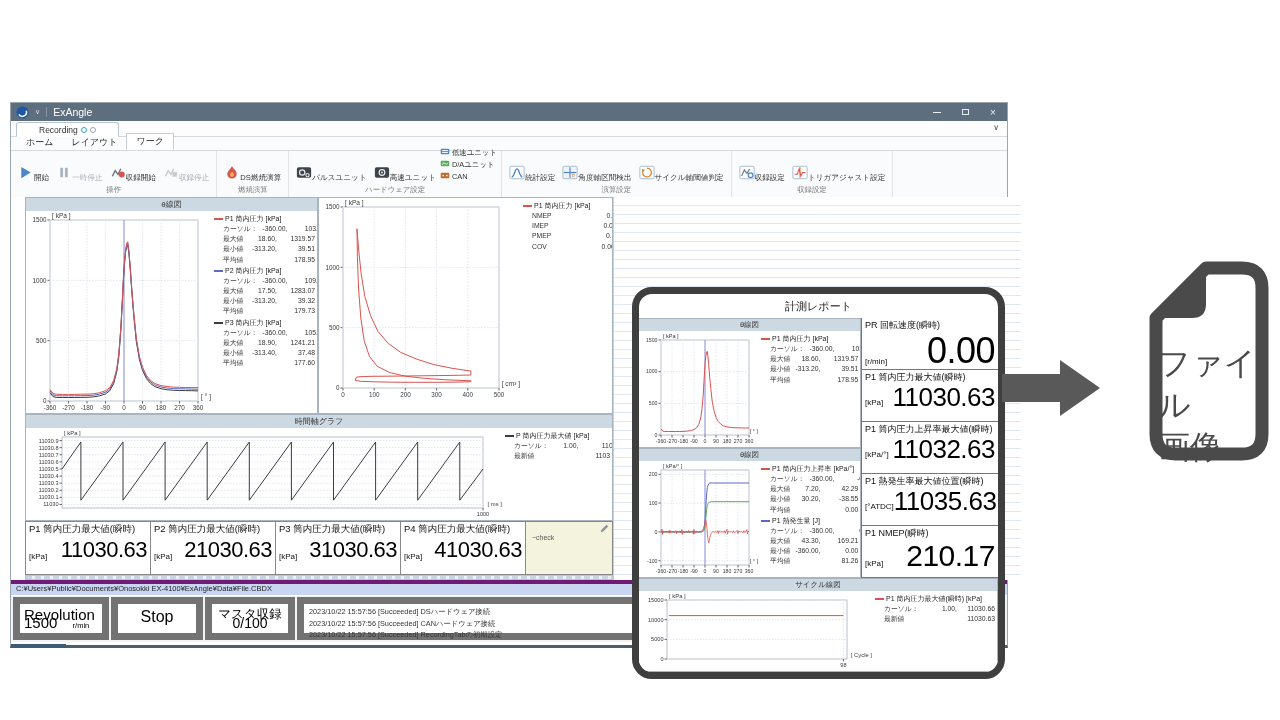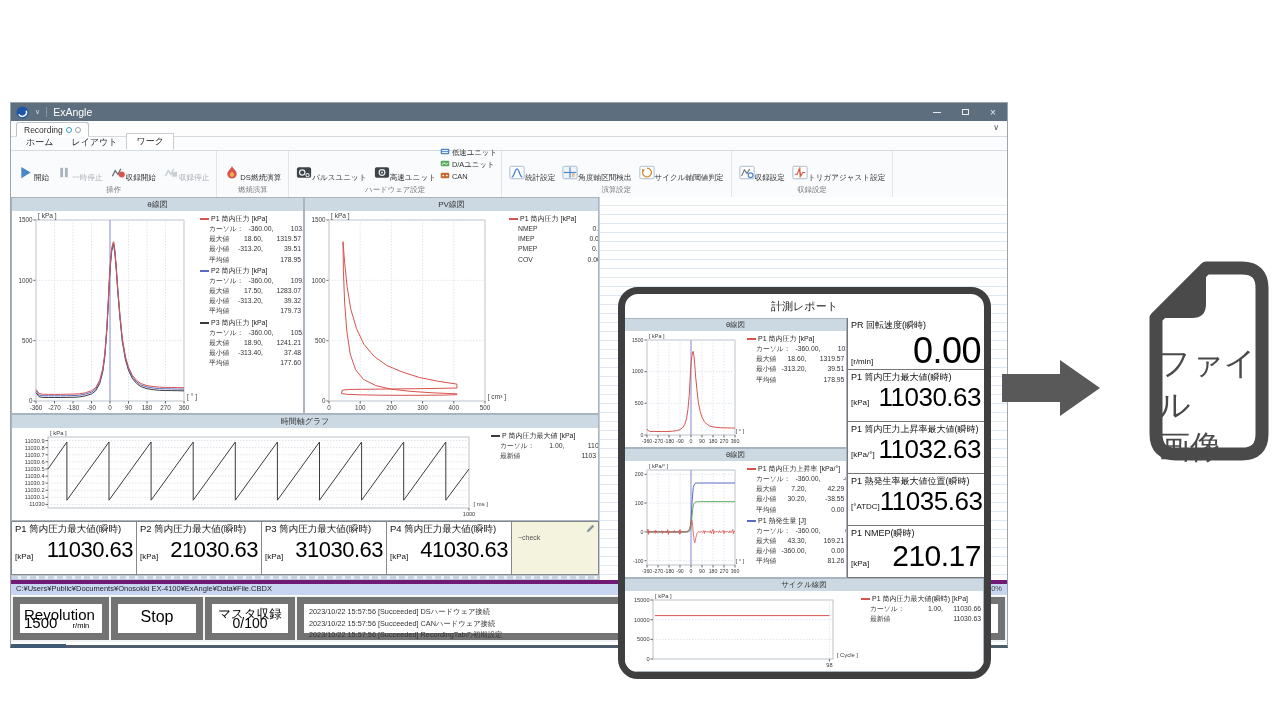--- a/index.html
+++ b/index.html
@@ -12,21 +12,21 @@
 .titlebar .logo { width:13px; height:13px; margin-left:5px; }
 .titlebar .qa-chev { font-size:7px; margin-left:6px; color:#d7dde2; }
 .titlebar .tdiv { width:1px; height:10px; background:#8494a2; margin:0 6px; }
 .titlebar .ttl { font-size:10.5px; }
 .wctrl { margin-left:auto; display:flex; height:100%; }
 .wbtn { width:28px; height:100%; display:flex; align-items:center; justify-content:center; color:#e7ecf0; font-size:10px; }
 .wbtn .mini { width:8px; height:1px; background:#e7ecf0; }
 .wbtn .maxi { width:7px; height:6px; border:1px solid #e7ecf0; }
 
 .tabstrip { position:absolute; left:0; top:18px; width:100%; height:16px; background:#fdfdfd; border-bottom:1px solid #d5dade; }
-.doctab { position:absolute; left:5px; top:1px; height:15px; background:#fff; border:1px solid #b9c4cf; border-bottom:1px solid #fff; border-radius:3px 3px 0 0; display:flex; align-items:center; padding:0 7px; font-size:8.5px; color:#333; gap:3px; }
+.doctab { position:absolute; left:5px; top:1px; height:15px; background:#fff; border:1px solid #b9c4cf; border-bottom:1px solid #fff; border-radius:3px 3px 0 0; display:flex; align-items:center; padding:0 22px; font-size:8.5px; color:#333; gap:3px; }
 .ring { width:6px; height:6px; border-radius:50%; display:inline-block; }
 .ring.teal { border:1.5px solid #2aa3c4; }
 .ring.gray { border:1.5px solid #9aa4ad; }
 .strip-chev { position:absolute; right:8px; top:2px; font-size:8px; color:#555; }
 
 .ribbontabs { position:absolute; left:0; top:34px; width:100%; height:14px; background:#fbfcfd; border-bottom:1px solid #d5dade; display:flex; align-items:flex-end; padding-left:6px; }
 .rtab { font-size:9px; color:#333; padding:1px 9px; }
 .rtab.active { background:#fff; border:1px solid #c9ced4; border-bottom:1px solid #fff; }
 
 .toolbar { position:absolute; left:0; top:48px; width:100%; height:46px; background:#fafbfc; display:flex; }
@@ -34,21 +34,21 @@
 .rgroup-btns { display:flex; align-items:flex-end; height:33px; gap:1px; }
 .rb { display:flex; flex-direction:row; align-items:flex-end; justify-content:flex-end; font-size:7.6px; color:#333; padding:1px 3px; }
 .rb svg { width:16px; height:15px; margin-bottom:1px; }
 .rb.disabled { color:#a6adb4; }
 .rstack { display:flex; flex-direction:column; justify-content:flex-end; padding-bottom:1px; }
 .rbs { display:flex; align-items:center; gap:2px; font-size:7.4px; color:#333; line-height:1.35; }
 .rbs svg { width:10px; height:9px; }
 .rgroup-label { text-align:center; font-size:7.4px; color:#777; height:12px; line-height:12px; }
 
 
-.content { position:absolute; left:0; top:94px; width:100%; height:383px; background:#eef1f5; }
+.content { position:absolute; left:14px; top:94px; width:100%; height:383px; background:#eef1f5; }
 .bg-rows { position:absolute; left:588px; top:0; width:408px; height:383px; background:repeating-linear-gradient(180deg,#ffffff 0 8px,#dfe8f2 8px 9px); border-left:1px solid #c6d0da; }
 .panel { position:absolute; background:#fff; border:1px solid #a8b4c0; }
 .phead { height:13px; background:#ccd8e2; font-size:8px; color:#333; text-align:center; line-height:13px; }
 .pbody { display:flex; }
 .chart { background:#fff; }
 .legend { flex:1; padding:2px 2px 0 2px; overflow:hidden; }
 .l-name { display:flex; align-items:center; font-size:7px; color:#222; margin-top:1px; white-space:nowrap; }
 .l-mark { width:9px; border-top:2px solid #d9534f; margin-right:2px; flex:none; }
 .l-row { display:flex; font-size:6.8px; line-height:1.5; color:#333; white-space:nowrap; }
 .l-lab { padding-left:9px; }
@@ -419,21 +419,20 @@
               <div class="l-row">
                 <span class="l-lab">平均値</span>
                 <span class="l-a"></span>
                 <span class="l-b">177.60</span>
               </div>
             </div>
         </div>
       </div>
 
       <div class="panel" id="p-pv">
-        <div class="phead">PV線図</div>
         <div class="pbody">
           <div class="chart" id="c-pv"><svg width="202" height="202" viewBox="0 0 202 202">
                 <rect x="24" y="9" width="156" height="181" fill="#fff" stroke="#a9b2bc" stroke-width="0.8"></rect>
                 <line x1="24" y1="190" x2="180" y2="190" stroke="#e0e5ec" stroke-dasharray="1.5,1.5"></line>
                 <line x1="21.5" y1="190" x2="24" y2="190" stroke="#666"></line>
                 <text x="20.5" y="192.205" text-anchor="end" font-size="6.3" fill="#3a3a3a">0</text>
                 <line x1="24" y1="129.66666666666669" x2="180" y2="129.66666666666669" stroke="#e0e5ec" stroke-dasharray="1.5,1.5"></line>
                 <line x1="21.5" y1="129.66666666666669" x2="24" y2="129.66666666666669" stroke="#666"></line>
                 <text x="20.5" y="131.8716666666667" text-anchor="end" font-size="6.3" fill="#3a3a3a">500</text>
                 <line x1="24" y1="69.33333333333334" x2="180" y2="69.33333333333334" stroke="#e0e5ec" stroke-dasharray="1.5,1.5"></line>

